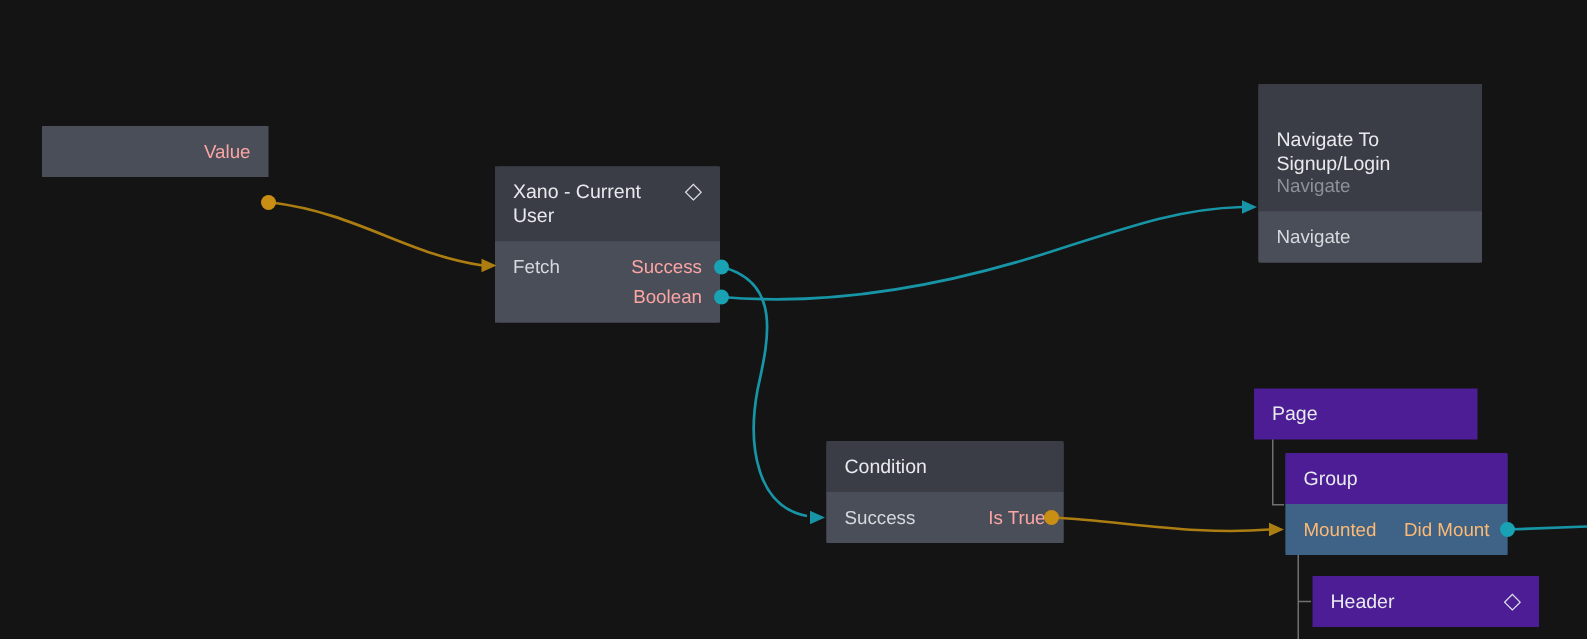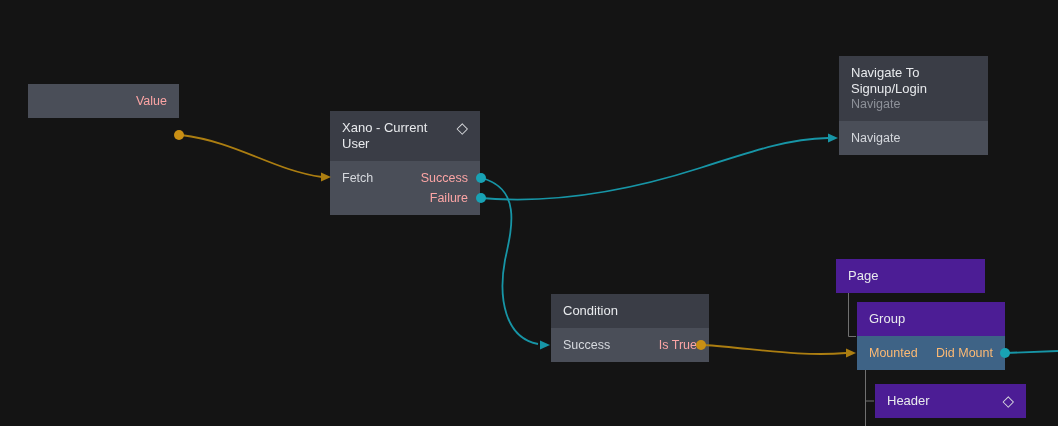--- a/index.html
+++ b/index.html
@@ -55,28 +55,28 @@
     <div class="nhead">
       <span class="ttl" style="width:100px;">Xano - Current User</span>
       <span class="diamond">◇</span>
     </div>
     <div class="nbody">
       <div class="prow">
         <span class="pin">Fetch</span>
         <span class="pout">Success</span>
       </div>
       <div class="prow">
-        <span class="pout">Failure</span>
+        <span class="pout">Boolean</span>
       </div>
     </div>
   </div>
 
   <div class="node gray" style="left:839px;top:56px;width:149px;">
     <div class="nhead" style="display:block;">
-      <div class="ttl" style="width:118px;">Navigate To Signup/Login</div>
+      <div class="ttl" style="width:118px;margin-top:20px;">Navigate To Signup/Login</div>
       <div class="sub">Navigate</div>
     </div>
     <div class="nbody">
       <div class="prow">
         <span class="pin">Navigate</span>
       </div>
     </div>
   </div>
 
 

